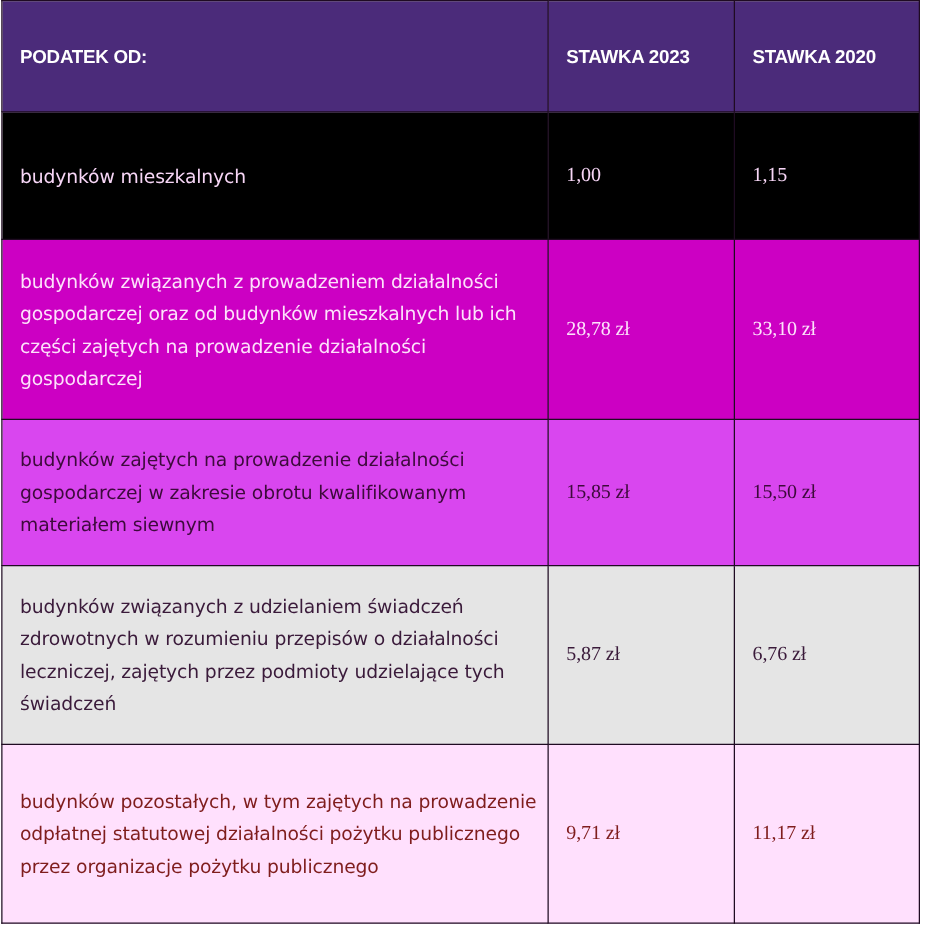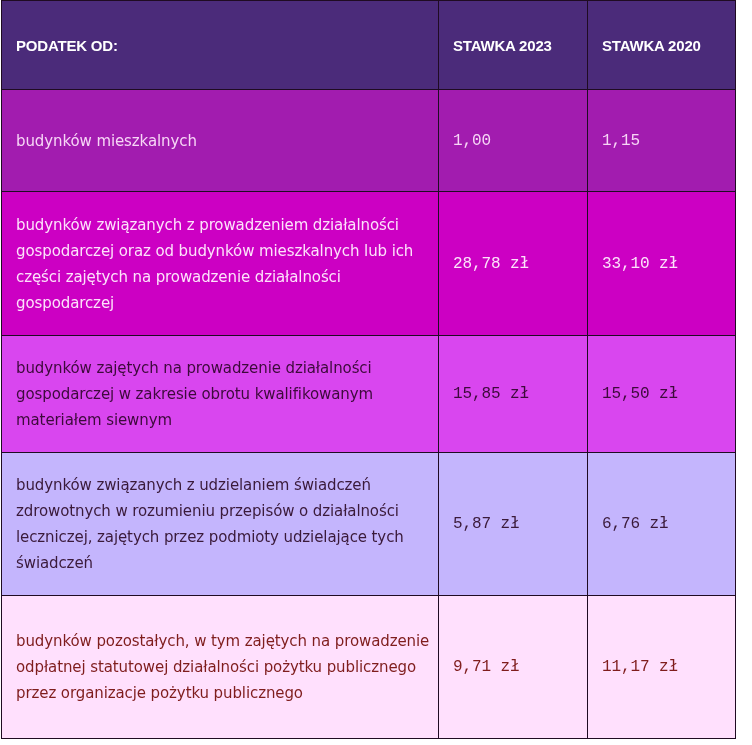--- a/index.html
+++ b/index.html
@@ -38,27 +38,27 @@
       height: 88px;
       letter-spacing: -0.2px;
     }
     thead th.h-2023 { padding-right: 24px; }
     tbody td {
       font-size: 15px;
       line-height: 26px;
       letter-spacing: -0.1px;
     }
     tbody td.val {
-      font-family: Liberation Mono, monospace;
+      font-family: Liberation Serif, serif;
       font-size: 16px;
     }
-    tr.r1 td { background: #a21caf; color: #f7d6f6; height: 101px; }
+    tr.r1 td { background: #000000; color: #f7d6f6; height: 101px; }
     tr.r2 td { background: #cc00c3; color: #fde2fb; height: 143px; margin-top: 42px; }
     tr.r3 td { background: #d946ef; color: #3d0a3b; height: 116px; }
-    tr.r4 td { background: #c4b5fd; color: #3a1a3a; height: 142px; }
+    tr.r4 td { background: #e5e5e5; color: #3a1a3a; height: 142px; }
     tr.r5 td { background: #ffe0fd; color: #7f1d1d; height: 142px; }
   </style>
 </head>
 <body>
 
 <table class="tax">
   <colgroup>
     <col class="c1">
       <col class="c2">
       <col class="c3">

